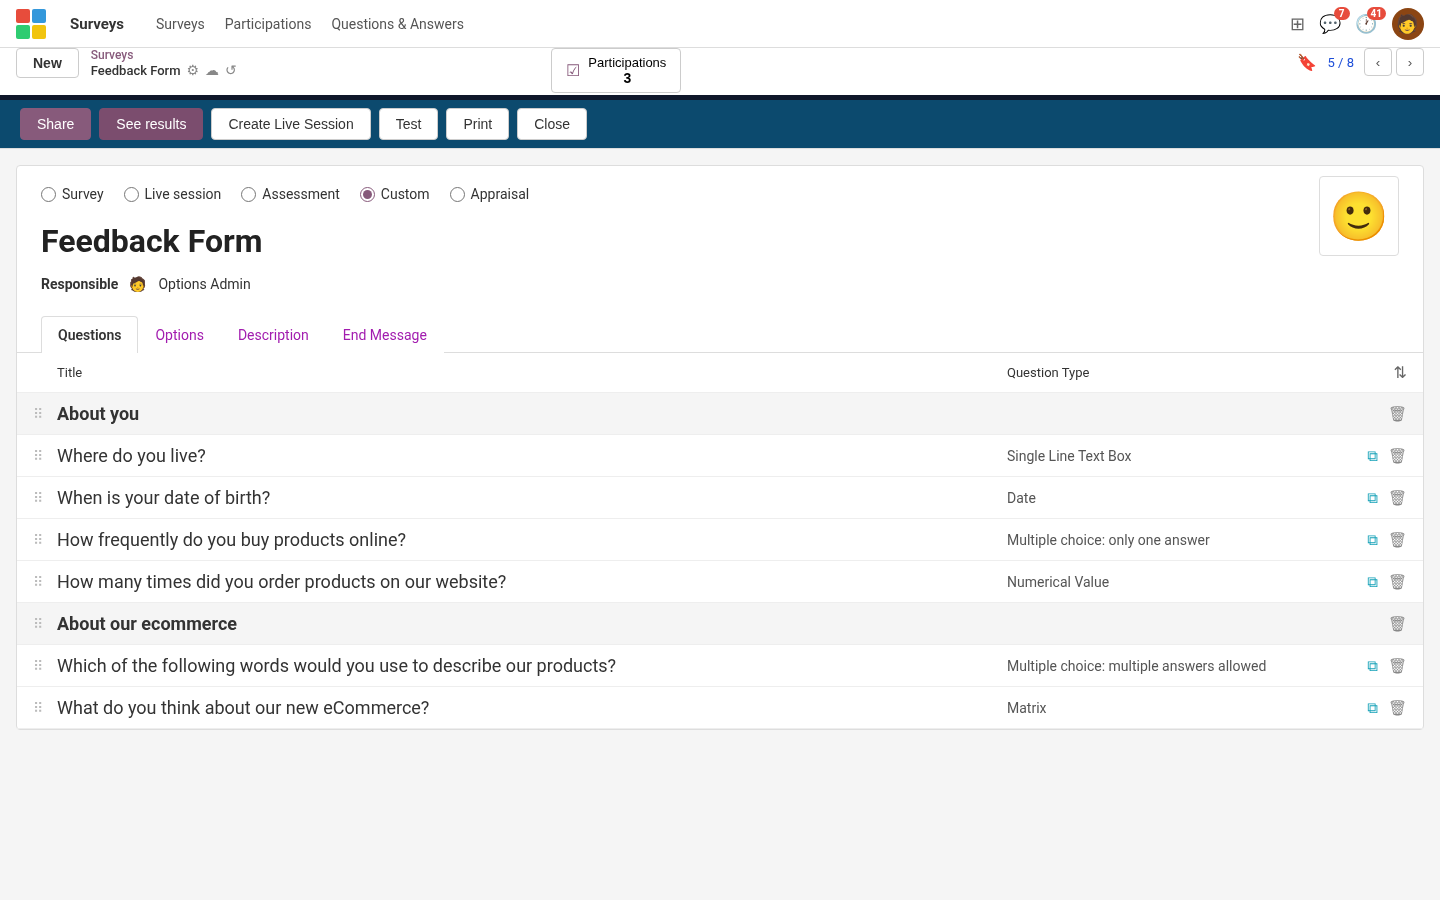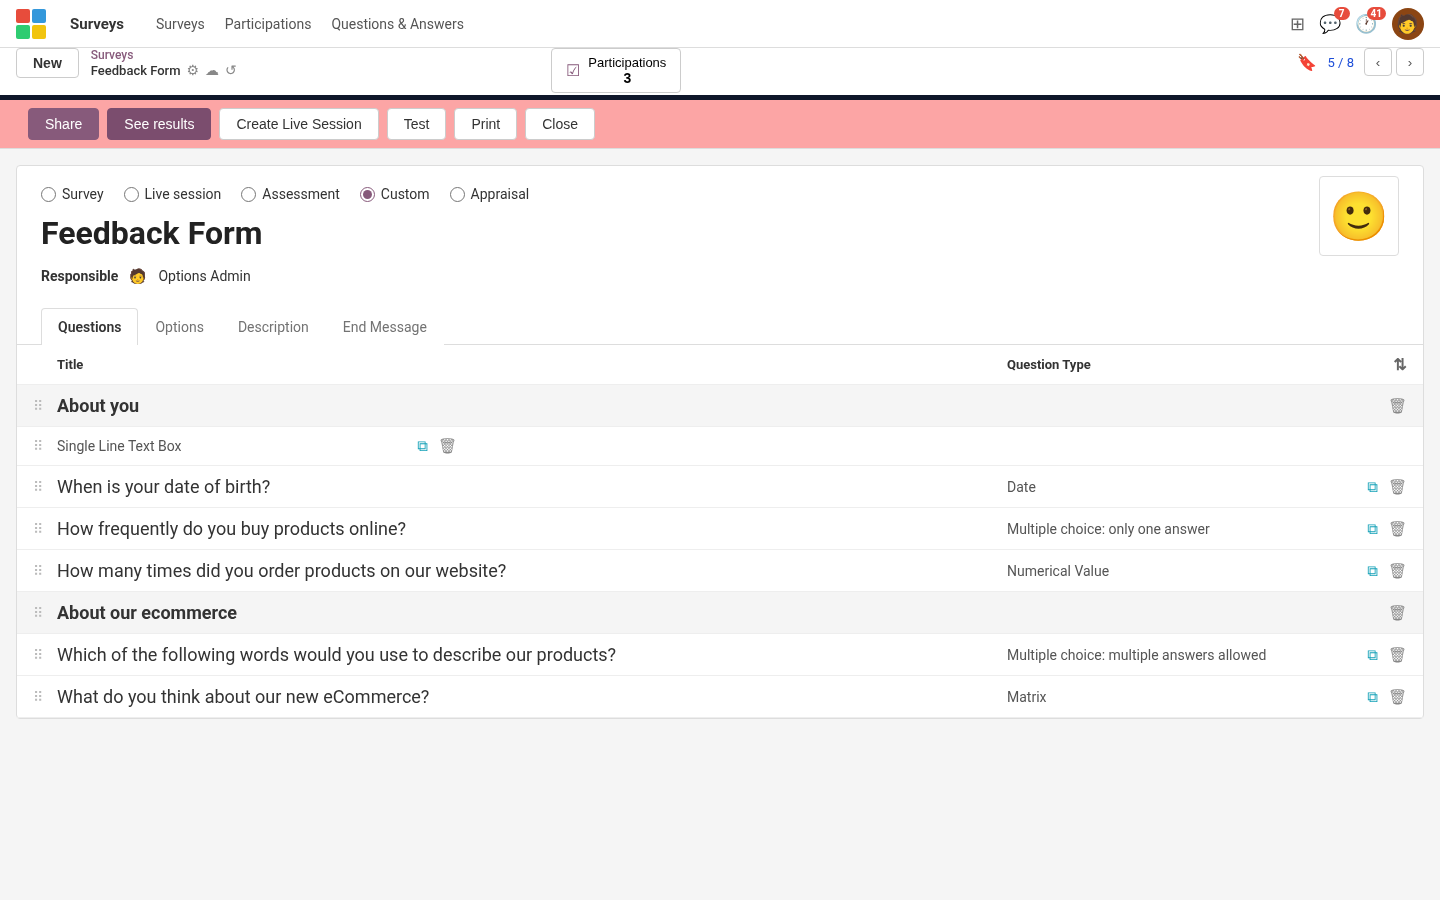--- a/index.html
+++ b/index.html
@@ -51,61 +51,61 @@
     .participations-btn .check-icon { color: #875A7B; font-size: 16px; }
     .participations-count { font-weight: 700; font-size: 14px; }
     .secondbar-right { display: flex; align-items: center; gap: 10px; margin-left: auto; }
     .nav-arrows { display: flex; gap: 4px; }
     .nav-arrow { border: 1px solid #ccc; background: #fff; width: 28px; height: 28px; border-radius: 4px; cursor: pointer; display: flex; align-items: center; justify-content: center; color: #555; }
     .nav-count { font-size: 13px; color: #1d4ed8; }
     .bookmark-icon { color: #666; font-size: 16px; }
 
     
     .actionbar {
-      display: flex; align-items: center; background: #fca5a5; border-bottom: 1px solid #ddd;
-      padding: 8px 28px; gap: 8px;
+      display: flex; align-items: center; background: #0c4a6e; border-bottom: 1px solid #ddd;
+      padding: 8px 20px; gap: 8px;
     }
     .action-btn {
       border: 1px solid #ccc; background: #fff; color: #333; font-size: 14px;
       padding: 7px 16px; border-radius: 4px; cursor: pointer; font-weight: 500;
     }
     .action-btn-primary { background: #875A7B; color: #fff; border-color: #875A7B; }
     .action-btn-secondary { background: #7B4D6E; color: #fff; border-color: #7B4D6E; }
 
     
     .main { background: #fff; margin: 16px; border-radius: 4px; border: 1px solid #ddd; }
 
     
     .survey-header { padding: 20px 24px 0; }
-    .radio-group { display: flex; gap: 20px; align-items: flex-start; margin-bottom: 12px; }
+    .radio-group { display: flex; gap: 20px; align-items: flex-start; margin-bottom: 20px; }
     .radio-item { display: flex; align-items: center; gap: 6px; font-size: 14px; cursor: pointer; }
     .radio-item input[type="radio"] { accent-color: #875A7B; width: 15px; height: 15px; }
     .survey-title-row { display: flex; justify-content: space-between; align-items: flex-start; }
     .survey-title { font-size: 32px; font-weight: 700; color: #222; margin-bottom: 12px; }
     .emoji-box {
       width: 80px; height: 80px; border: 1px solid #ddd; border-radius: 4px;
       display: flex; align-items: center; justify-content: center; font-size: 48px;
       margin-top: -10px;
     }
     .responsible-row { display: flex; align-items: center; gap: 8px; margin-bottom: 16px; font-size: 14px; }
     .responsible-label { font-weight: 700; }
     .responsible-avatar { width: 24px; height: 24px; border-radius: 50%; font-size: 14px; display: flex; align-items: center; justify-content: center; }
     .responsible-name { color: #333; }
 
     
     .tabs { display: flex; border-bottom: 1px solid #ddd; padding: 0 24px; margin-top: 4px; }
     .tab {
       padding: 10px 16px; font-size: 14px; cursor: pointer; border: 1px solid transparent;
-      border-bottom: none; margin-bottom: -1px; color: #737373; background: #fff;
+      border-bottom: none; margin-bottom: -1px; color: #a21caf; background: #fff;
     }
     .tab.active { border-color: #ddd; border-bottom-color: #fff; color: #333; font-weight: 600; border-radius: 4px 4px 0 0; }
 
     
     .table-container { padding: 0; }
-    .table-header { display: flex; padding: 10px 16px; font-weight: 700; font-size: 13px; color: #333; border-bottom: 1px solid #eee; align-items: center; }
+    .table-header { display: flex; padding: 10px 16px; font-weight: 400; font-size: 13px; color: #333; border-bottom: 1px solid #eee; align-items: center; }
     .col-drag { width: 24px; }
     .col-title { flex: 1; }
     .col-type { width: 320px; }
     .col-actions { width: 80px; display: flex; justify-content: flex-end; align-items: center; }
     .sort-icon { color: #666; font-size: 16px; cursor: pointer; }
 
     .table-row { display: flex; padding: 10px 16px; align-items: center; border-bottom: 1px solid #eee; }
     .table-row.section-row { background: #f5f5f5; }
     .drag-handle { width: 24px; color: #bbb; font-size: 14px; cursor: grab; }
     .row-title { flex: 1; font-size: 18px; color: #333; }
@@ -249,20 +249,21 @@
       <div class="drag-handle col-drag">⠿</div>
       <div class="row-title section-title col-title">About you</div>
       <div class="row-type col-type"></div>
       <div class="row-actions col-actions">
         <span class="action-icon">🗑</span>
       </div>
     </div>
 
     <div class="table-row">
       <div class="drag-handle col-drag">⠿</div>
+      <div class="row-title col-title">Where do you live?</div>
       <div class="row-type col-type">Single Line Text Box</div>
       <div class="row-actions col-actions">
         <span class="action-icon teal-icon">⧉</span>
         <span class="action-icon">🗑</span>
       </div>
     </div>
 
     <div class="table-row">
       <div class="drag-handle col-drag">⠿</div>
       <div class="row-title col-title">When is your date of birth?</div>

